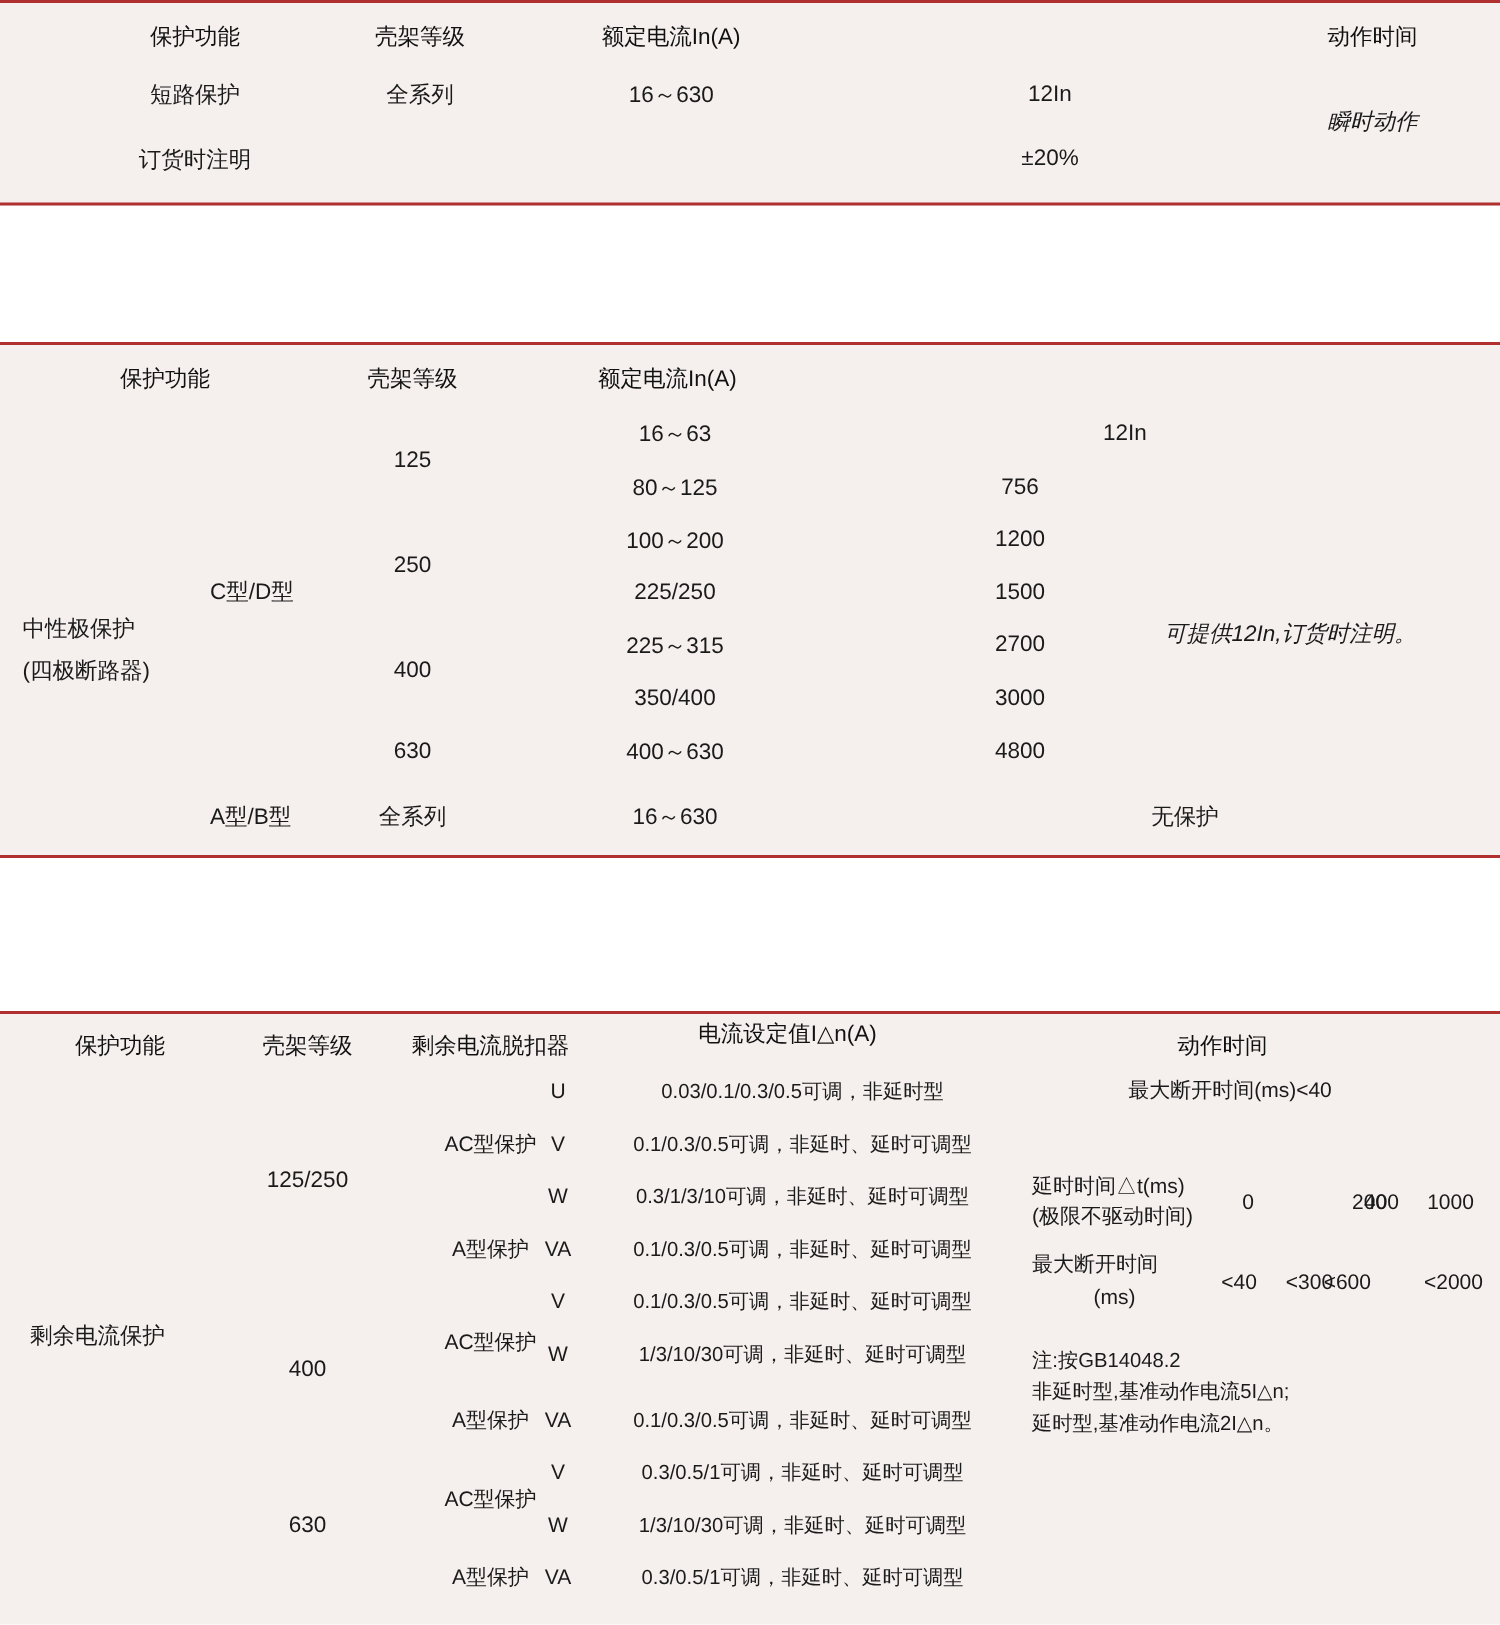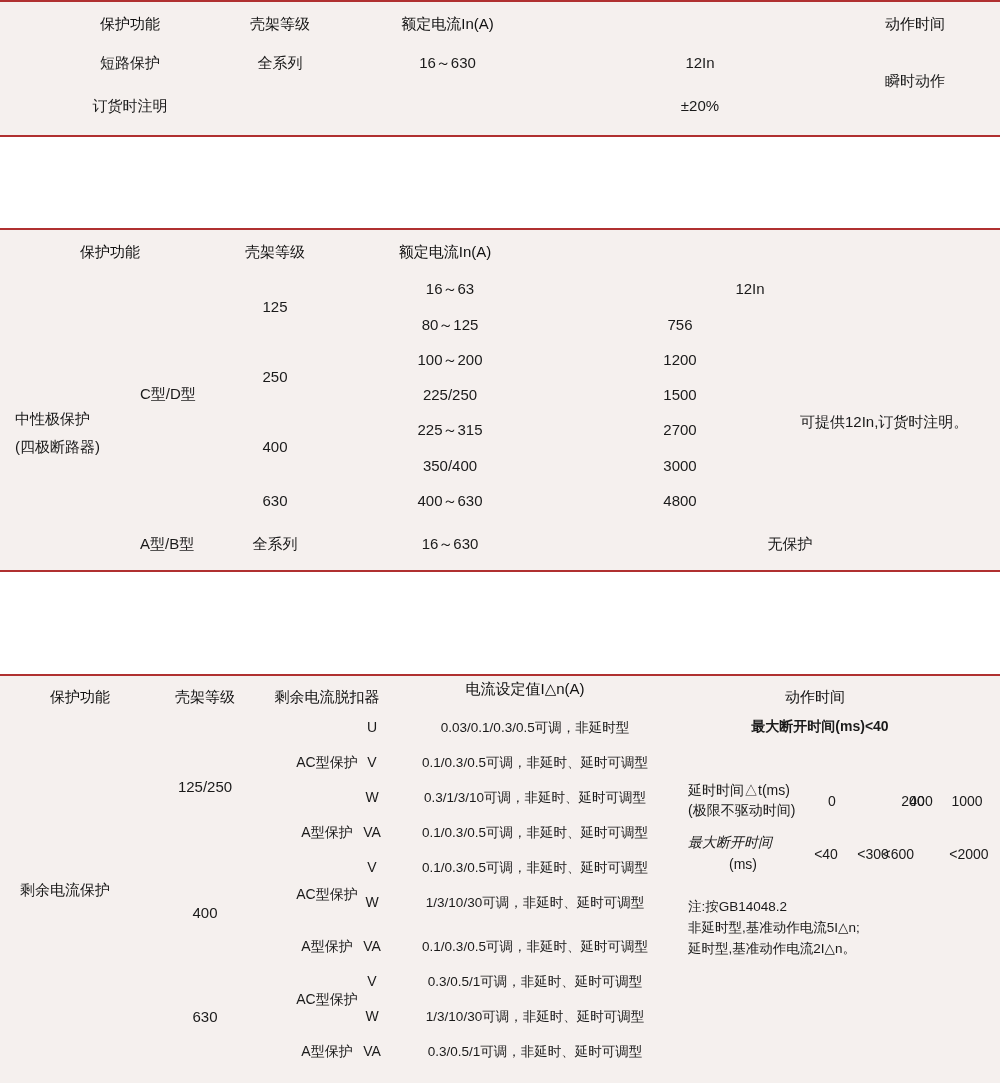--- a/index.html
+++ b/index.html
@@ -59,21 +59,21 @@
 <div class="table-block" id="table1">
   <div class="cell hdr c" style="left:50px; top:13px; width:160px;">保护功能</div>
   <div class="cell hdr c" style="left:215px; top:13px; width:130px;">壳架等级</div>
   <div class="cell hdr c" style="left:355px; top:13px; width:185px;">额定电流In(A)</div>
   <div class="cell hdr c" style="left:845px; top:13px; width:140px;">动作时间</div>
 
   <div class="cell c" style="left:50px; top:52px; width:160px;">短路保护</div>
   <div class="cell c" style="left:215px; top:52px; width:130px;">全系列</div>
   <div class="cell c" style="left:355px; top:52px; width:185px;">16～630</div>
   <div class="cell c" style="left:555px; top:52px; width:290px;">12In</div>
-  <div class="cell c" style="left:845px; top:70px; width:140px;">瞬时动作</div>
+  <div class="cell c" style="left:845px; top:70px; width:140px;font-style:italic;">瞬时动作</div>
 
   <div class="cell c" style="left:50px; top:95px; width:160px;">订货时注明</div>
   <div class="cell c" style="left:555px; top:95px; width:290px;">±20%</div>
 </div>
 
 <div class="table-block" id="table2">
   <div class="cell hdr c" style="left:30px; top:13px; width:160px;">保护功能</div>
   <div class="cell hdr c" style="left:210px; top:13px; width:130px;">壳架等级</div>
   <div class="cell hdr c" style="left:350px; top:13px; width:190px;">额定电流In(A)</div>
 
@@ -100,21 +100,21 @@
 
   <div class="cell c" style="left:690px; top:50px; width:120px;">12In</div>
   <div class="cell c" style="left:620px; top:86px; width:120px;">756</div>
   <div class="cell c" style="left:620px; top:121px; width:120px;">1200</div>
   <div class="cell c" style="left:620px; top:156px; width:120px;">1500</div>
   <div class="cell c" style="left:620px; top:191px; width:120px;">2700</div>
   <div class="cell c" style="left:620px; top:227px; width:120px;">3000</div>
   <div class="cell c" style="left:620px; top:262px; width:120px;">4800</div>
   <div class="cell c" style="left:720px; top:305px; width:140px;">无保护</div>
 
-  <div class="cell l" style="left:800px; top:183px;">可提供12In,订货时注明。</div>
+  <div class="cell l" style="left:776px; top:183px;font-style:italic;">可提供12In,订货时注明。</div>
 </div>
 
 <div class="table-block" id="table3">
   <div class="cell hdr c" style="left:20px; top:12px; width:120px;">保护功能</div>
   <div class="cell hdr c" style="left:150px; top:12px; width:110px;">壳架等级</div>
   <div class="cell hdr c" style="left:262px; top:12px; width:130px;">剩余电流脱扣器</div>
   <div class="cell hdr c" style="left:400px; top:4px; width:250px;">电流设定值I△n(A)</div>
   <div class="cell hdr c" style="left:670px; top:12px; width:290px;">动作时间</div>
 
   <div class="cell l" style="left:20px; top:205px;">剩余电流保护</div>
@@ -150,30 +150,30 @@
   <div class="cell c sm" style="left:262px; top:367px; width:130px;">A型保护</div>
 
   <div class="cell c sm" style="left:352px; top:297px; width:40px;">V</div>
   <div class="cell c sm" style="left:352px; top:332px; width:40px;">W</div>
   <div class="cell c sm" style="left:352px; top:367px; width:40px;">VA</div>
 
   <div class="cell c xs" style="left:400px; top:297px; width:270px;">0.3/0.5/1可调，非延时、延时可调型</div>
   <div class="cell c xs" style="left:400px; top:332px; width:270px;">1/3/10/30可调，非延时、延时可调型</div>
   <div class="cell c xs" style="left:400px; top:367px; width:270px;">0.3/0.5/1可调，非延时、延时可调型</div>
 
-  <div class="cell c sm" style="left:690px; top:42px; width:260px;font-weight:bold;">最大断开时间(ms)&lt;40</div>
+  <div class="cell c sm" style="left:690px; top:42px; width:260px;">最大断开时间(ms)&lt;40</div>
 
   <div class="cell l sm" style="left:688px; top:106px;">延时时间△t(ms)</div>
   <div class="cell l sm" style="left:688px; top:126px;">(极限不驱动时间)</div>
   <div class="cell c sm" style="left:815px; top:117px; width:34px;">0</div>
   <div class="cell c sm" style="left:892px; top:117px; width:42px;">200</div>
   <div class="cell c sm" style="left:900px; top:117px; width:42px;">400</div>
   <div class="cell c sm" style="left:942px; top:117px; width:50px;">1000</div>
 
-  <div class="cell l sm" style="left:688px; top:158px;font-style:italic;">最大断开时间</div>
+  <div class="cell l sm" style="left:688px; top:158px;">最大断开时间</div>
   <div class="cell c sm" style="left:688px; top:180px; width:110px;">(ms)</div>
   <div class="cell c sm" style="left:805px; top:170px; width:42px;">&lt;40</div>
   <div class="cell c sm" style="left:848px; top:170px; width:50px;">&lt;300</div>
   <div class="cell c sm" style="left:864px; top:170px; width:50px;text-align:right;">&lt;600</div>
   <div class="cell c sm" style="left:940px; top:170px; width:58px;">&lt;2000</div>
 
   <div class="cell l note" style="left:688px; top:222px;">注:按GB14048.2</div>
   <div class="cell l note" style="left:688px; top:243px;text-align:right;">非延时型,基准动作电流5I△n;</div>
   <div class="cell l note" style="left:688px; top:264px;">延时型,基准动作电流2I△n。</div>
 </div>

